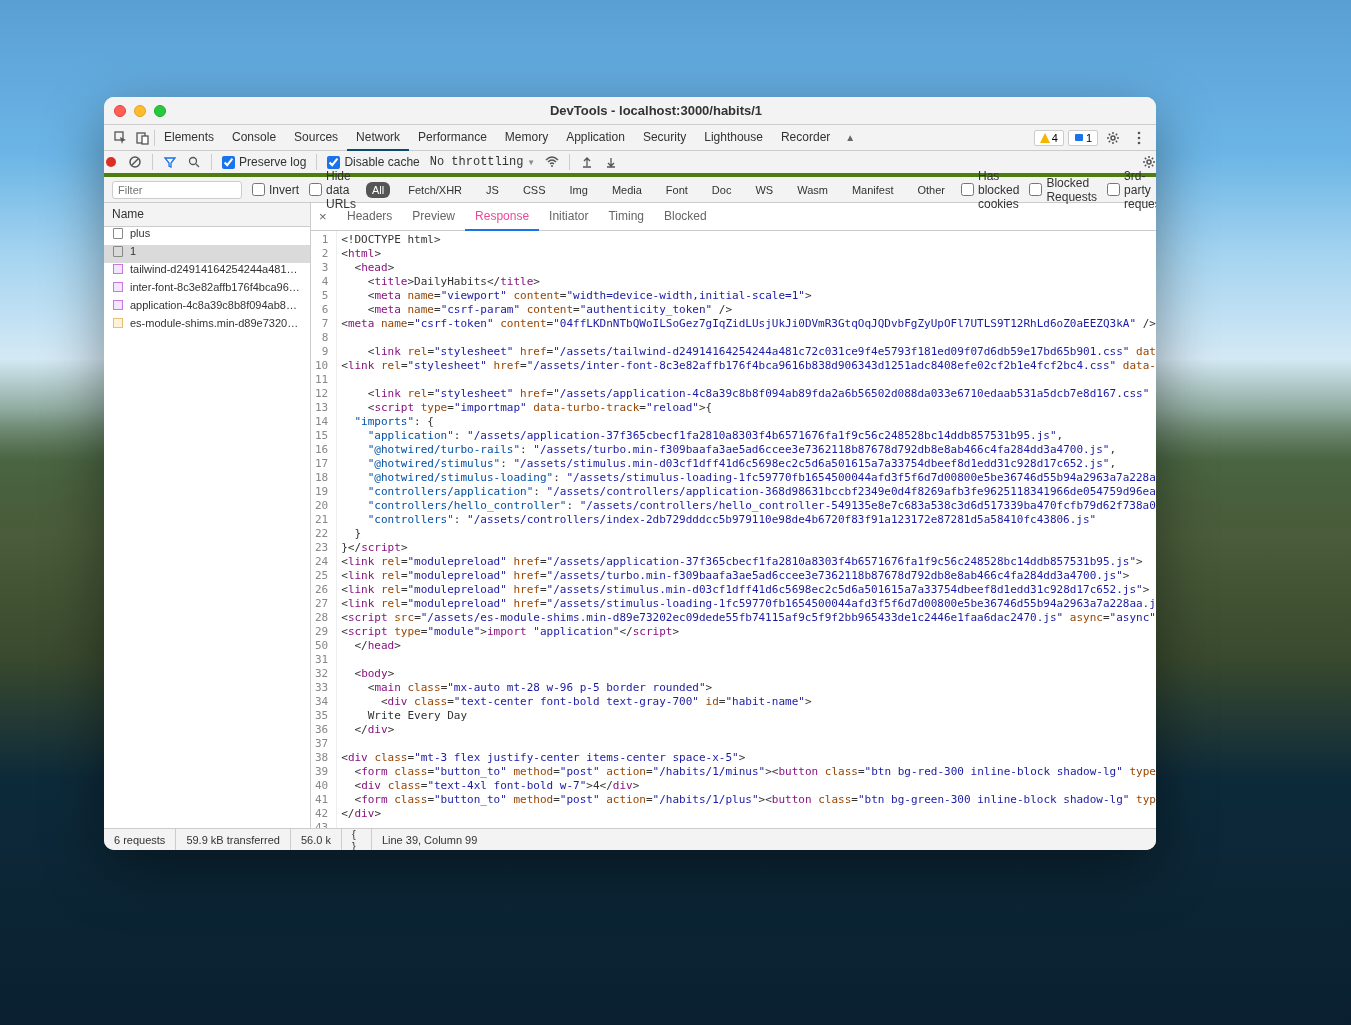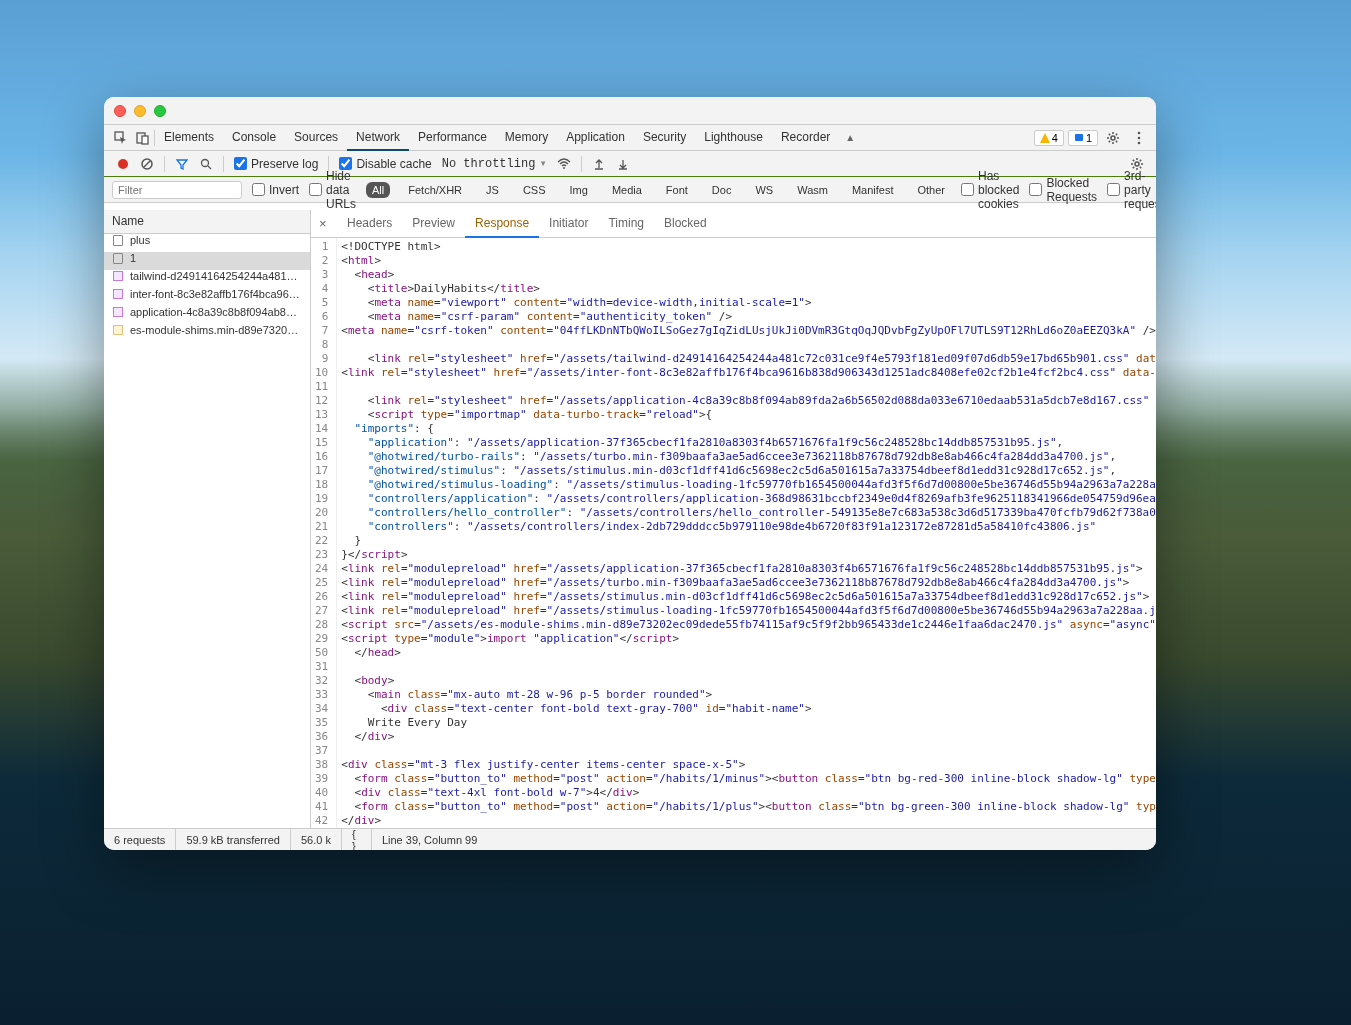--- a/index.html
+++ b/index.html
@@ -55,24 +55,24 @@
 .tabs-row .icon-btn { width:22px; height:22px; display:flex; align-items:center; justify-content:center; cursor:pointer; color:#555; }
 .tab-item { padding: 5px 9px; color:#333; font-size:12px; cursor:pointer; }
 .tab-item.active { border-bottom: 2px solid #0c4a6e; color:#333; }
 .right-icons { margin-left:auto; display:flex; align-items:center; gap:4px; }
 .badge { display:flex; align-items:center; gap:2px; padding:1px 5px; border:1px solid #ccc; border-radius:2px; font-size:11px; background:#fff; }
 .badge-yellow svg { fill:#f4b400; }
 .badge-blue svg { fill:#1a73e8; }
 .toolbar2 {
   height: 26px;
   background: #f3f3f3;
-  border-bottom: 1px solid #4d7c0f;
+  border-bottom: 4px solid #4d7c0f;
   display: flex;
   align-items: center;
-  padding: 0 12px;
+  padding: 0 0;
   gap: 10px;
 }
 .toolbar2 .icon { width:14px; height:14px; display:flex; align-items:center; justify-content:center; color:#555; cursor:pointer; }
 .vsep { width:1px; height:16px; background:#ccc; }
 .cb-label { display:flex; align-items:center; gap:4px; font-size:12px; color:#333; }
 .cb-label input { accent-color:#1a73e8; }
 .throttling { font-size:12px; color:#333; display:flex; align-items:center; gap:4px;font-family:Liberation Mono, monospace; }
 .filter-row {
   height: 26px;
   background: #f3f3f3;
@@ -82,21 +82,20 @@
   padding: 0 8px;
   gap: 10px;
 }
 .filter-input { width: 130px; height:18px; border:1px solid #ccc; border-radius:3px; padding:0 5px; font-size:11px; background:#fff; }
 .filter-pill { font-size:11px; color:#333; padding:2px 6px; cursor:pointer; }
 .filter-pill.active { background:#555; color:#fff; border-radius:6px; }
 .main-split {
   flex: 1;
   display: flex;
   overflow: hidden;
-  margin-top: 7px;
 }
 .left-panel {
   width: 207px;
   border-right: 1px solid #ccc;
   display: flex;
   flex-direction: column;
 }
 .name-header { height:24px; border-bottom:1px solid #ccc; padding:4px 8px; font-size:12px; color:#333; background:#f3f3f3; }
 .request-list { flex:1; overflow:auto; }
 .request-row { height:18px; display:flex; padding:0 8px; gap:6px; font-size:11px; color:#333; white-space:nowrap; overflow:hidden; cursor:pointer; }
@@ -109,21 +108,21 @@
 .sub-tabs {
   height:28px;
   border-bottom:1px solid #ccc;
   display:flex;
   align-items:center;
   padding:0 8px;
   gap:0;
 }
 .sub-tabs .close-x { width:18px; cursor:pointer; color:#666; font-size:13px; }
 .sub-tab { padding:6px 10px; font-size:12px; color:#666; cursor:pointer; }
-.sub-tab.active { color:#a16207; border-bottom:2px solid #1a73e8; }
+.sub-tab.active { color:#ec4899; border-bottom:2px solid #1a73e8; }
 .code-area {
   flex:1;
   display:flex;
   overflow:auto;
   font-family: Menlo, Consolas, monospace;
   font-size:11px;
   line-height:14px;
   background:#fff;
 }
 .gutter {
@@ -158,20 +157,21 @@
 <div class="bg-mountain"></div>
 
 <div class="window">
 
   <div class="titlebar">
     <div class="traffic-lights">
       <div class="traffic-light tl-red"></div>
       <div class="traffic-light tl-yellow"></div>
       <div class="traffic-light tl-green"></div>
     </div>
+    <div class="titlebar-title">DevTools - localhost:3000/habits/1</div>
   </div>
 
   <div class="tabs-row">
     <div class="icon-btn">
       <svg width="14" height="14" viewBox="0 0 14 14">
           <rect x="1" y="1" width="8" height="8" fill="none" stroke="#555" stroke-width="1.3"></rect>
           <path d="M6 6 L12 9 L9 10 L8 13 Z" fill="#555"></path>
         </svg>
     </div>
     <div class="icon-btn">

